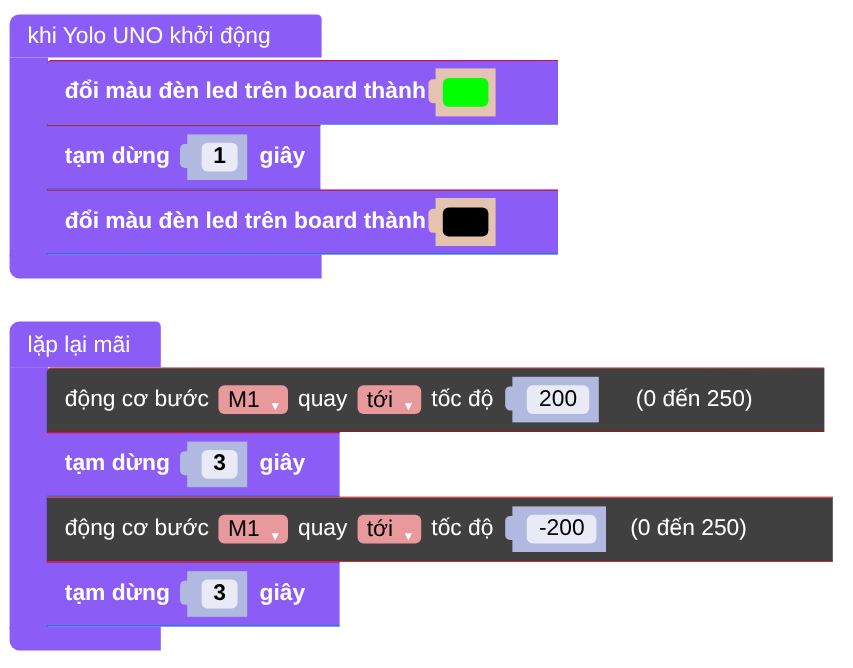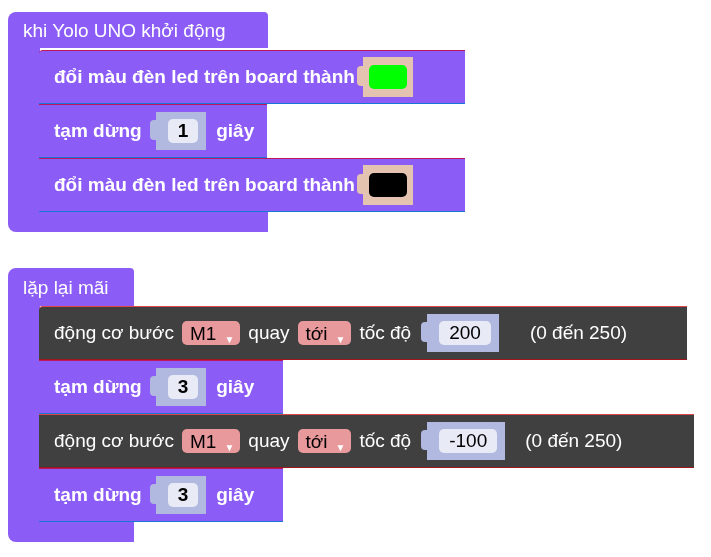--- a/index.html
+++ b/index.html
@@ -93,21 +93,21 @@
       <span>M1</span>
       <span class="arr">▼</span>
     </span>
     <span class="lbl">quay</span>
     <span class="dd">
       <span>tới</span>
       <span class="arr">▼</span>
     </span>
     <span class="lbl" style="margin-right:16px;">tốc độ</span>
     <span class="inp" style="margin-right:20px;">
-      <span class="num">-100</span>
+      <span class="num">-200</span>
     </span>
     <span>(0 đến 250)</span>
   </div>
 
   <div class="row blue" style="left:39px;top:468px;width:244px;height:54px;">
     <span class="lbl" style="margin-right:14px;">tạm dừng</span>
     <span class="inp">
       <span class="num">3</span>
     </span>
     <span>giây</span>

